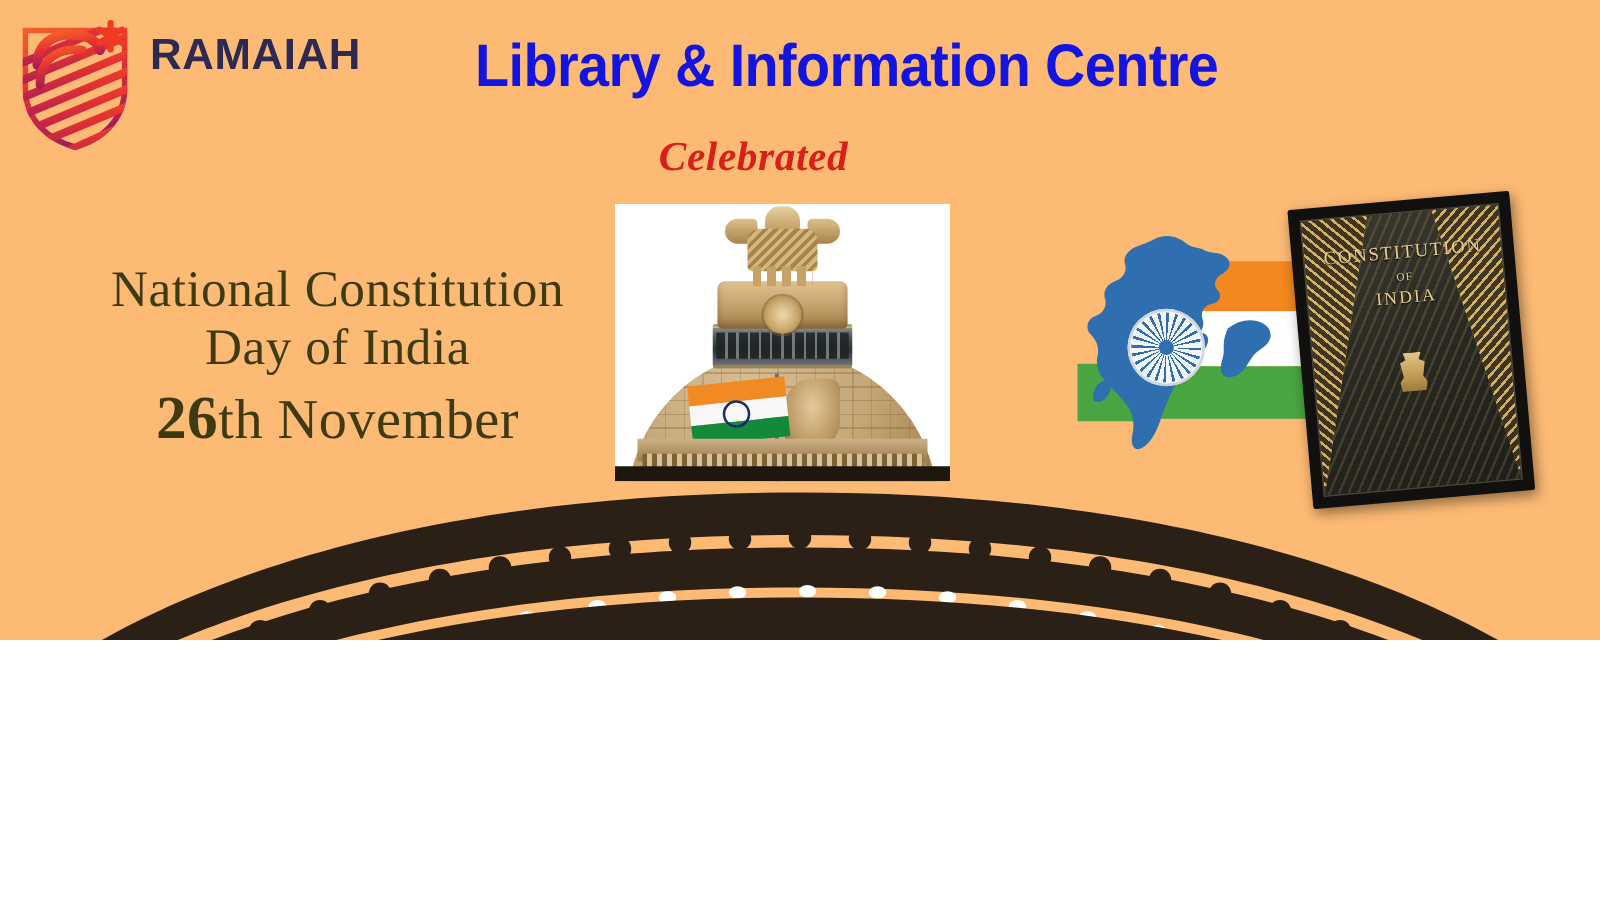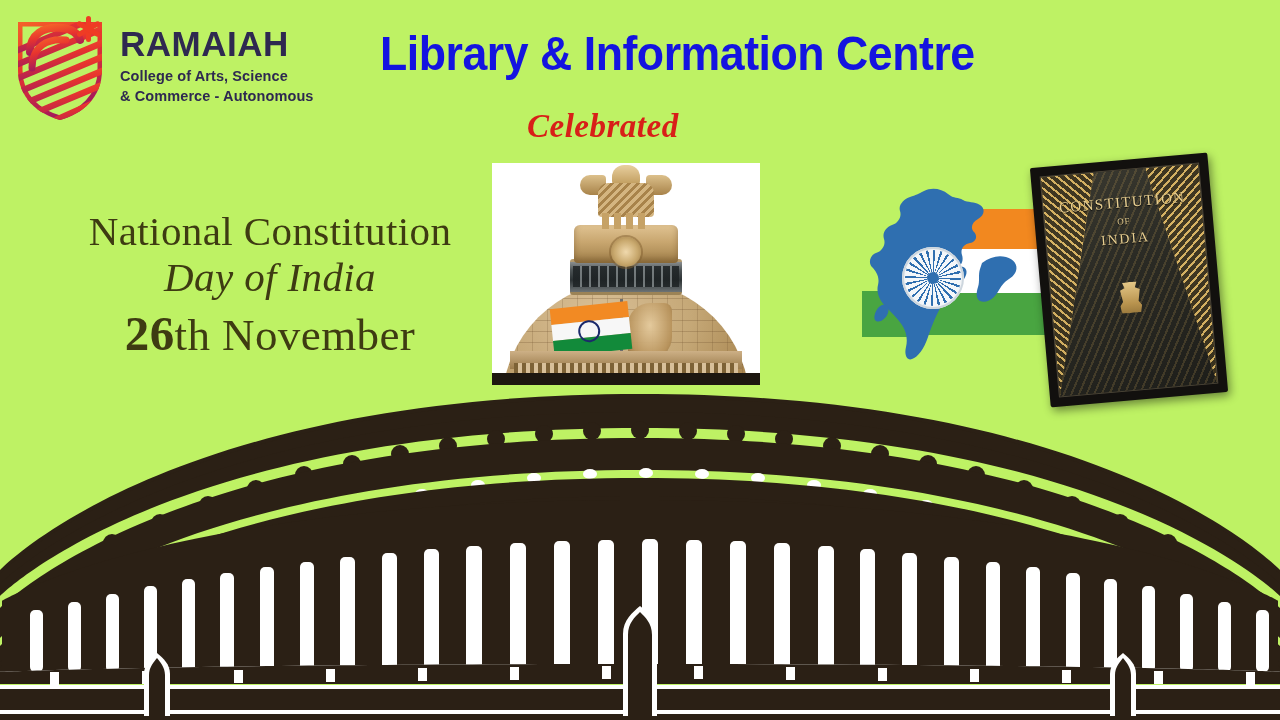--- a/index.html
+++ b/index.html
@@ -1,19 +1,19 @@
 <!DOCTYPE html>
 <html><head>
 <meta charset="utf-8">
 <style>
   html,body{margin:0;padding:0;background:#fff;}
   body{width:1280px;height:720px;overflow:hidden;position:relative;
        font-family:"Liberation Sans",sans-serif;}
 
-  #stage{position:absolute;inset:0;width:1280px;height:720px;background:#bef264;overflow:hidden;}
+  #stage{position:absolute;inset:0;width:1280px;height:512px;background:#fdba74;overflow:hidden;}
 
   
   .logo-block{position:absolute;left:8px;top:8px;width:350px;height:118px;}
   .logo-mark{position:absolute;left:2px;top:4px;width:108px;height:112px;}
   .logo-text{position:absolute;left:112px;top:18px;width:240px;}
   .logo-name{font-size:35px;font-weight:bold;letter-spacing:.5px;line-height:1;
              color:#2e2950;font-family:"Liberation Sans",sans-serif;}
   .logo-sub{font-size:14.5px;font-weight:bold;line-height:1.38;margin-top:5px;
             color:#2e2950;font-family:"Liberation Sans",sans-serif;letter-spacing:.1px;}
 
@@ -24,21 +24,21 @@
      transform:scaleX(.93);transform-origin:left center;white-space:nowrap;}
 
   .celebrated{position:absolute;left:527px;top:108px;
      font-family:"Liberation Serif",serif;font-style:italic;font-weight:bold;
      font-size:33px;color:#d81f18;letter-spacing:.5px;}
 
   
   .headline{position:absolute;left:10px;top:178px;width:520px;text-align:center;
      font-family:"Liberation Serif",serif;color:#3e3b12;line-height:1.12;}
   .headline .l1{font-size:41px;display:block;letter-spacing:.4px;margin-top:31px;}
-  .headline .l2{font-size:41px;display:block;letter-spacing:.4px;font-style:italic;}
+  .headline .l2{font-size:41px;display:block;letter-spacing:.4px;}
   .headline .l3{font-size:45px;display:block;margin-top:6px;letter-spacing:.4px;}
   .headline .l3 .num{font-weight:bold;font-size:49px;}
 
   
   .dome-photo{position:absolute;left:492px;top:163px;width:268px;height:222px;overflow:hidden;}
   .sky{position:absolute;inset:0;background:#ffffff;}
   
   .dome-body{position:absolute;left:10px;top:118px;width:248px;height:150px;
      border-radius:124px 124px 0 0;
      background:
@@ -178,24 +178,20 @@
         </g>
         <g fill="#ef3b24">
           <rect x="76" y="4" width="5" height="26" rx="2.5"></rect>
           <rect x="76" y="4" width="5" height="26" rx="2.5" transform="rotate(60 78.5 17)"></rect>
           <rect x="76" y="4" width="5" height="26" rx="2.5" transform="rotate(120 78.5 17)"></rect>
         </g>
       </svg>
     </div>
     <div class="logo-text">
       <div class="logo-name">RAMAIAH</div>
-      <div class="logo-sub">
-        <span>College of Arts, Science</span><br>
-        <span>&amp; Commerce - Autonomous</span>
-      </div>
     </div>
   </div>
 
   <div class="header-title">Library &amp; Information Centre</div>
 
   <div class="celebrated">Celebrated</div>
 
   <div class="headline">
     <span class="l1">National Constitution</span>
     <span class="l2">Day of India</span>

